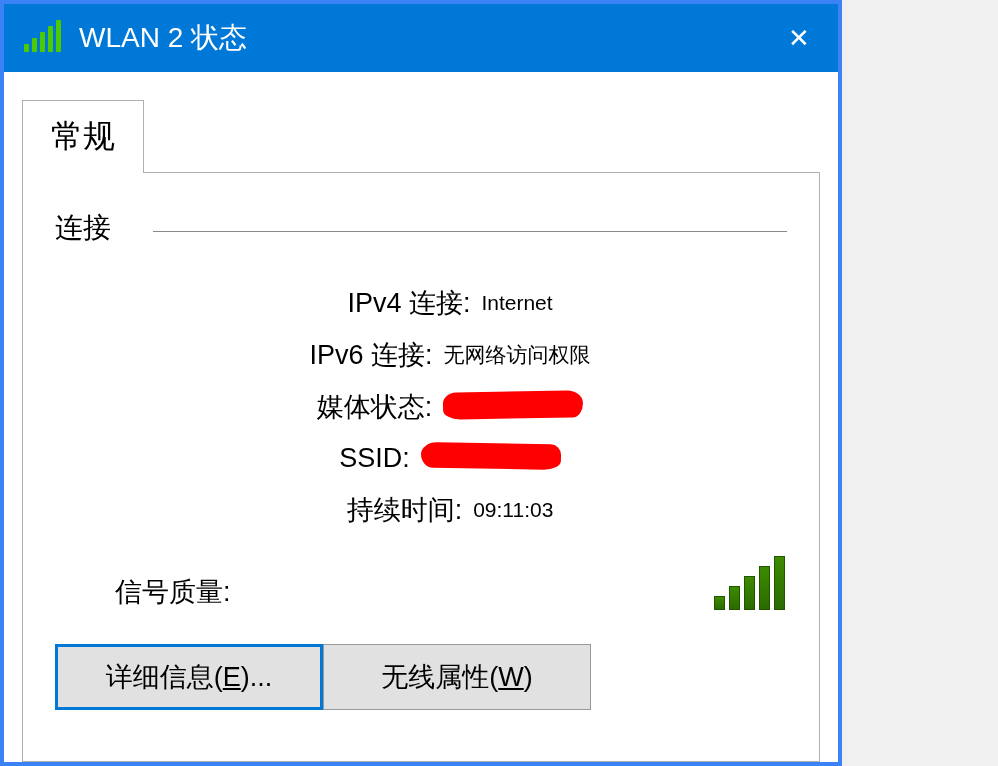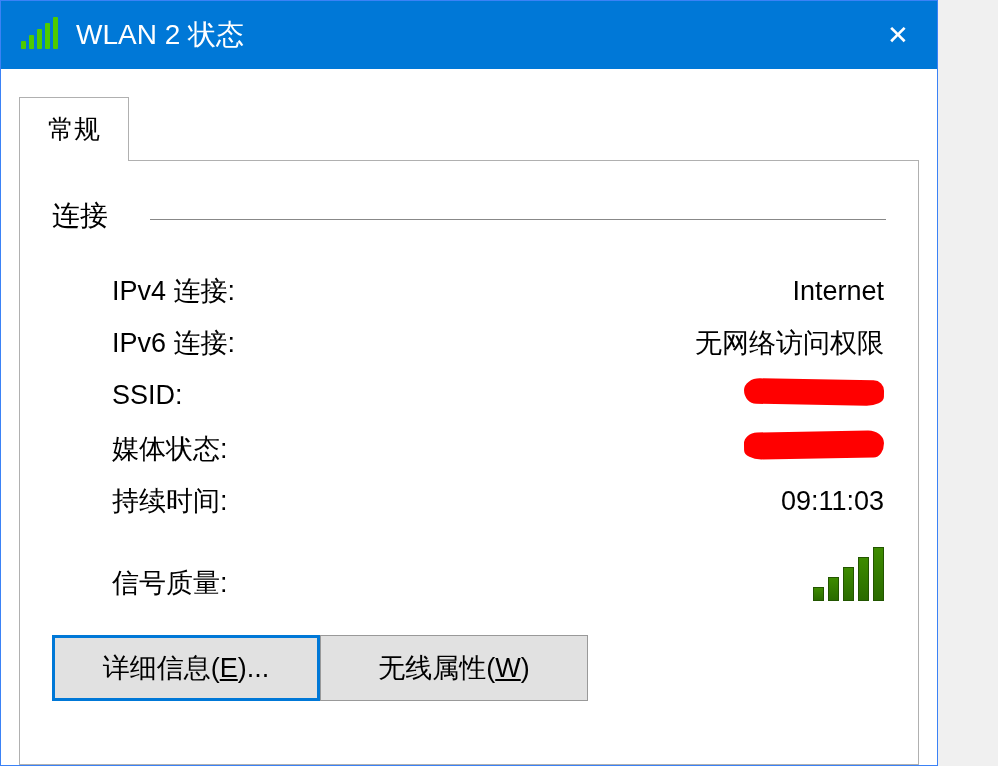--- a/index.html
+++ b/index.html
@@ -8,24 +8,24 @@
       box-sizing: border-box;
     }
     body {
       font-family: "Microsoft YaHei", "Segoe UI", Tahoma, sans-serif;
       background: #f0f0f0;
       width: 998px;
       height: 766px;
       overflow: hidden;
     }
     .window {
-      width: 938px;
+      width: 842px;
       height: 766px;
       background: #fff;
-      border: 1px solid #3b82f6;
+      border: 4px solid #3b82f6;
       display: flex;
       flex-direction: column;
     }
     .title-bar {
       background: #0078d7;
       color: white;
       height: 68px;
       display: flex;
       align-items: center;
       padding: 0 4px 0 20px;
@@ -71,21 +71,21 @@
       display: flex;
       flex-direction: column;
     }
     .tabs {
       display: flex;
       position: relative;
       z-index: 2;
     }
     .tab {
       padding: 14px 28px;
-      font-size: 26px;
+      font-size: 32px;
       background: #fff;
       border: 1px solid #b0b0b0;
       border-bottom: none;
       margin-bottom: -1px;
       cursor: pointer;
     }
     .tab-panel {
       border: 1px solid #b0b0b0;
       flex: 1;
       padding: 36px 32px 13px 32px;
@@ -101,33 +101,33 @@
     }
     .section-line {
       flex: 1;
       height: 1px;
       background: #888;
       margin-left: 42px;
       margin-top: 6px;
     }
     .info-row {
       display: flex;
-      justify-content: space-between;
+      justify-content: center;
       align-items: center;
       padding: 8px 0 8px 0;
       margin-left: 60px;
       margin-right: 2px;
       gap: 11px;
     }
     .info-label {
       font-size: 27px;
       color: #000;
     }
     .info-value {
-      font-size: 27px;
+      font-size: 21px;
       color: #000;
       text-align: right;
     }
     .redacted {
       display: inline-block;
       width: 140px;
       height: 30px;
       position: relative;
     }
     .redacted::before {
@@ -229,27 +229,27 @@
         <span class="info-label">IPv4 连接:</span>
         <span class="info-value">Internet</span>
       </div>
 
       <div class="info-row">
         <span class="info-label">IPv6 连接:</span>
         <span class="info-value">无网络访问权限</span>
       </div>
 
       <div class="info-row">
+        <span class="info-label">媒体状态:</span>
+        <span class="info-value"><span class="redacted"></span></span>
+      </div>
+
+      <div class="info-row">
         <span class="info-label">SSID:</span>
         <span class="info-value"><span class="redacted r2"></span></span>
-      </div>
-
-      <div class="info-row">
-        <span class="info-label">媒体状态:</span>
-        <span class="info-value"><span class="redacted"></span></span>
       </div>
 
       <div class="info-row">
         <span class="info-label">持续时间:</span>
         <span class="info-value">09:11:03</span>
       </div>
 
 
       <div class="signal-row">
         <span class="info-label">信号质量:</span>

